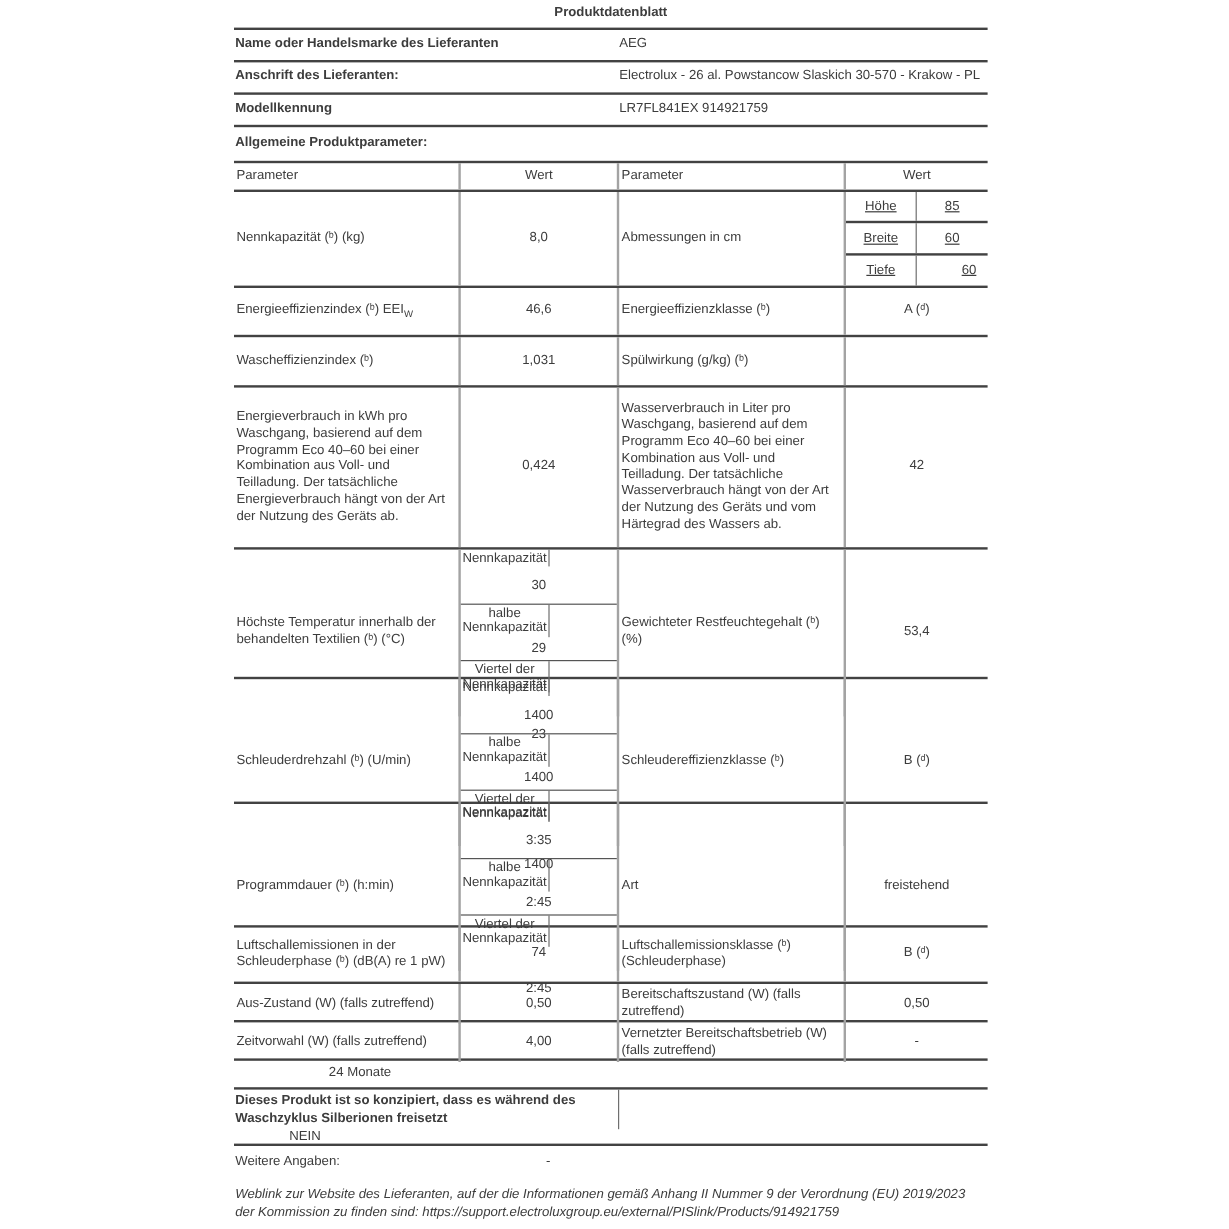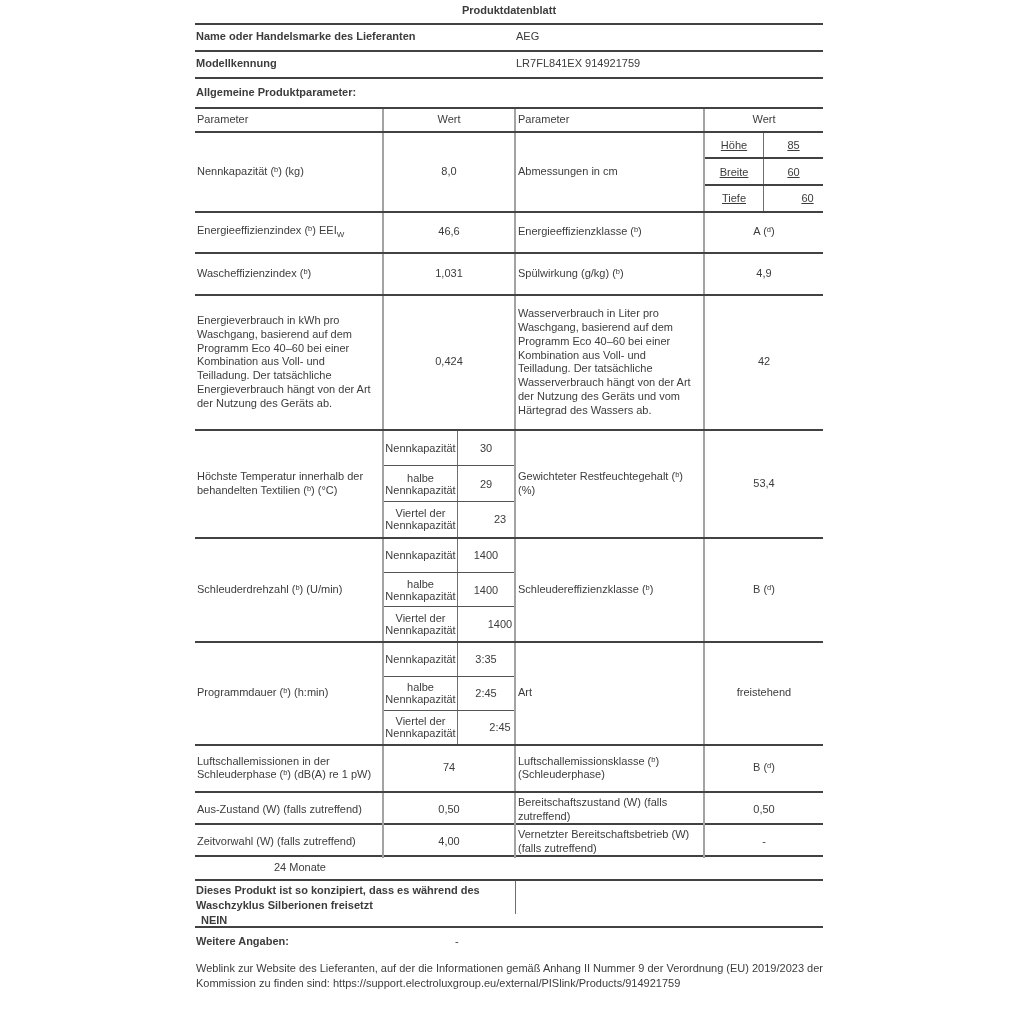--- a/index.html
+++ b/index.html
@@ -29,21 +29,21 @@
   }
   .c { display: flex; align-items: center; min-width: 0; }
   .lab { padding: 3px 6px 3px 2px; text-align: left; }
   .val { justify-content: center; text-align: left; padding: 2px; }
   .br { border-right: 2px solid #a3a3a3; }
   .hrow { height: 24px; }
   .hcell { padding: 2px 2px; }
 
   .subtable { display: flex; flex-direction: column; height: 100%; width: 100%; }
   .subrow { flex: 1; display: flex; min-height: 0; }
-  .subtable.ksub .subrow { border-bottom: 1px solid #555555; }
+  .subtable.ksub .subrow { border-bottom: 1px solid #555555; flex-direction: column; }
   .subtable.dims .subrow { border-bottom: 2px solid #424242; text-decoration: underline; }
   .subtable .subrow:last-child { border-bottom: none; gap: 28px; }
   .sk, .sv {
     display: flex; align-items: center; justify-content: center;
     text-align: center; line-height: 1.1; padding: 1px;
   }
   .subtable.ksub .sk { width: 74px; border-right: 1px solid #6f6f6f; }
   .subtable.ksub .sv { flex: 1; }
   .subtable.dims .sk { width: 59px; border-right: 1px solid #6f6f6f; }
   .subtable.dims .sv { flex: 1; }
@@ -52,38 +52,42 @@
 
   .warranty-row { display: flex; align-items: center; height: 24px; border-bottom: 2px solid #424242; }
   .warranty-label { font-weight: bold; flex: 1; padding-left: 1px; }
   .warranty-value { width: 210px; text-align: center; }
 
   .silver-row { display: flex; height: 47px; border-bottom: 2px solid #424242; flex-direction: column; }
   .silver-label {
     width: 321px; font-weight: bold; display: flex; align-items: center;
     border-right: 1px solid #6f6f6f; padding: 2px 10px 2px 1px; line-height: 1.35;
   }
-  .silver-value { flex: 1; font-weight: bold; display: flex; align-items: center; padding-left: 6px; }
+  .silver-value { flex: 1; font-weight: normal; display: flex; align-items: center; padding-left: 6px; margin-left: 40px; }
 
   .more-row { display: flex; align-items: center; height: 28px; }
-  .more-label { font-weight: bold; width: 255px; padding-left: 1px; }
+  .more-label { font-weight: normal; width: 255px; padding-left: 1px; }
   .more-value { padding-left: 5px; }
 
-  .weblink { margin-top: 5px; line-height: 1.4; padding-left: 1px; }
+  .weblink { margin-top: 5px; line-height: 1.4; padding-left: 1px; font-style: italic; }
 </style>
 </head>
 <body>
 
 <div class="page">
 
   <div class="doc-title">Produktdatenblatt</div>
 
   <div class="info-row">
     <div class="info-label">Name oder Handelsmarke des Lieferanten</div>
     <div class="info-value">AEG</div>
+  </div>
+  <div class="info-row">
+    <div class="info-label">Anschrift des Lieferanten:</div>
+    <div class="info-value">Electrolux - 26 al. Powstancow Slaskich 30-570 - Krakow - PL</div>
   </div>
   <div class="info-row">
     <div class="info-label">Modellkennung</div>
     <div class="info-value">LR7FL841EX 914921759</div>
   </div>
 
   <div class="section-heading">Allgemeine Produktparameter:</div>
 
   <div class="ptable">
 
@@ -122,21 +126,20 @@
         </div>
       <div class="c val br">46,6</div>
       <div class="c lab br">Energieeffizienzklasse (ᵇ)</div>
       <div class="c val">A (ᵈ)</div>
     </div>
 
     <div class="trow" style="height:42px">
       <div class="c lab br">Wascheffizienzindex (ᵇ)</div>
       <div class="c val br">1,031</div>
       <div class="c lab br">Spülwirkung (g/kg) (ᵇ)</div>
-      <div class="c val">4,9</div>
     </div>
 
     <div class="trow" style="height:135px">
       <div class="c lab br">Energieverbrauch in kWh pro Waschgang, basierend auf dem Programm Eco 40–60 bei einer Kombination aus Voll- und Teilladung. Der tatsächliche Energieverbrauch hängt von der Art der Nutzung des Geräts ab.</div>
       <div class="c val br">0,424</div>
       <div class="c lab br">Wasserverbrauch in Liter pro Waschgang, basierend auf dem Programm Eco 40–60 bei einer Kombination aus Voll- und Teilladung. Der tatsächliche Wasserverbrauch hängt von der Art der Nutzung des Geräts und vom Härtegrad des Wassers ab.</div>
       <div class="c val">42</div>
     </div>
 
     <div class="trow" style="height:108px">

